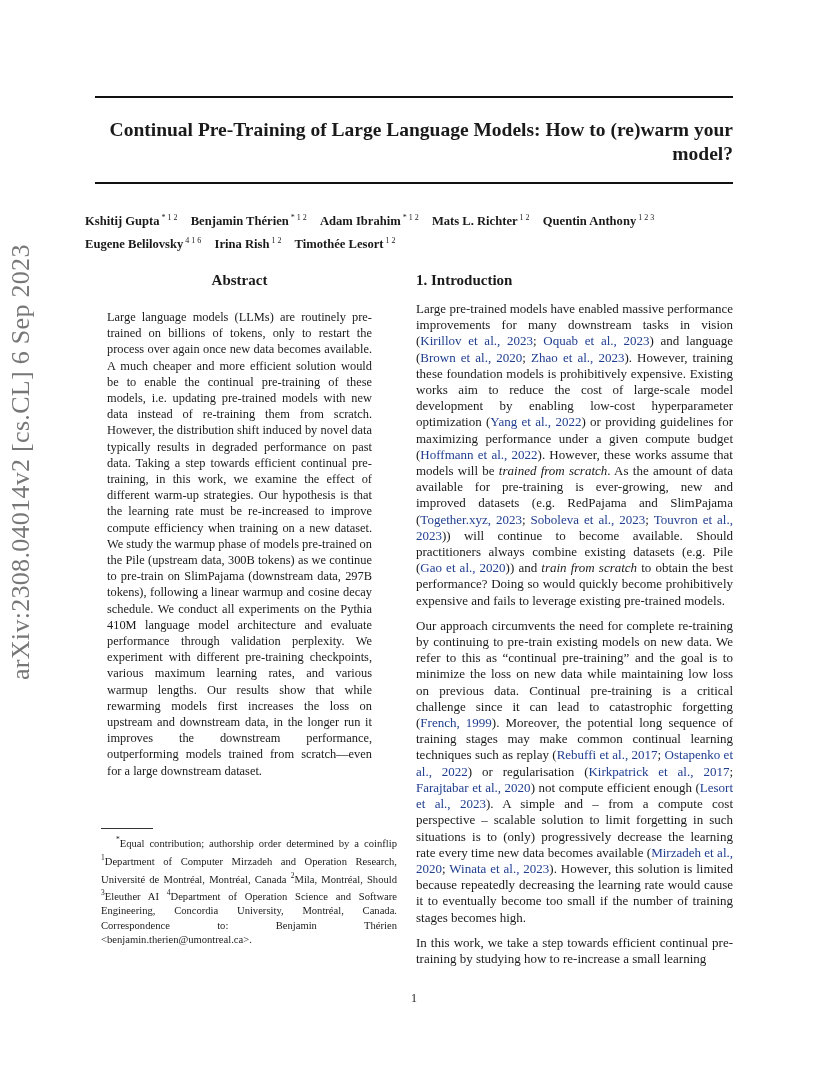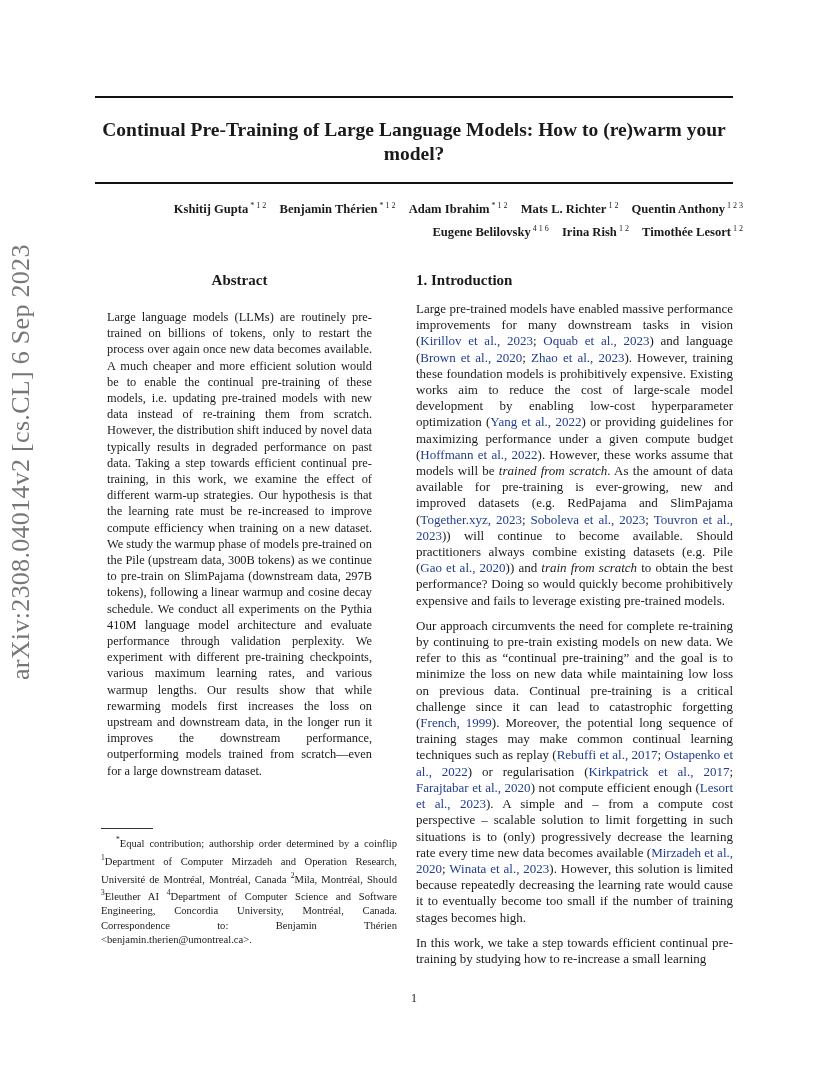--- a/index.html
+++ b/index.html
@@ -2,23 +2,23 @@
 <html><head>
 <meta charset="utf-8">
 <style>
   html, body { margin: 0; padding: 0; background: #ffffff; }
   body { width: 828px; height: 1072px; position: relative; overflow: hidden;
          font-family: "Liberation Serif", "DejaVu Serif", serif; color: #1a1a1a; }
   .rule { position: absolute; left: 95px; width: 638px; background: #111; }
   .rule.top { top: 96px; height: 2px; }
   .rule.bottom { top: 182px; height: 2px; }
   .title { position: absolute; left: 95px; width: 638px; top: 118px;
-           text-align: center; font-weight: bold; font-size: 19.5px; line-height: 24px; }
-  .authors { position: absolute; left: 80px; width: 668px; top: 196px;
-             text-align: right; font-weight: bold; font-size: 12.6px; line-height: 19px; }
+           text-align: right; font-weight: bold; font-size: 19.5px; line-height: 24px; }
+  .authors { position: absolute; left: 80px; width: 668px; top: 208px;
+             text-align: left; font-weight: bold; font-size: 12.6px; line-height: 19px; }
   .authors .au { white-space: nowrap; margin: 0 5px; }
   .authors sup { font-weight: normal; font-size: 8px; margin-left: 2px; }
   .arxiv { position: absolute; left: 6px; top: 680px; transform-origin: 0 0;
            transform: rotate(-90deg); font-size: 26px; color: #777; white-space: nowrap;
            letter-spacing: 0.3px; }
   .col-left { position: absolute; left: 107px; width: 265px; top: 270px; }
   .col-right { position: absolute; left: 416px; width: 317px; top: 270px; }
   .abs-title { text-align: center; font-weight: bold; font-size: 15px; margin: 2px 0 20px 0; }
   .abstract { font-size: 12.4px; line-height: 16.2px; text-align: justify; hyphens: auto; }
   .sec-title { font-weight: bold; font-size: 15px; margin: 2px 0 12px 0; font-family: Liberation Serif, serif; }
@@ -59,21 +59,21 @@
   <div class="abstract">Large language models (LLMs) are routinely pre-trained on billions of tokens, only to restart the process over again once new data becomes available. A much cheaper and more efficient solution would be to enable the continual pre-training of these models, i.e. updating pre-trained models with new data instead of re-training them from scratch. However, the distribution shift induced by novel data typically results in degraded performance on past data. Taking a step towards efficient continual pre-training, in this work, we examine the effect of different warm-up strategies. Our hypothesis is that the learning rate must be re-increased to improve compute efficiency when training on a new dataset. We study the warmup phase of models pre-trained on the Pile (upstream data, 300B tokens) as we continue to pre-train on SlimPajama (downstream data, 297B tokens), following a linear warmup and cosine decay schedule. We conduct all experiments on the Pythia 410M language model architecture and evaluate performance through validation perplexity. We experiment with different pre-training checkpoints, various maximum learning rates, and various warmup lengths. Our results show that while rewarming models first increases the loss on upstream and downstream data, in the longer run it improves the downstream performance, outperforming models trained from scratch—even for a large downstream dataset.</div>
 </div>
 
 <div class="footnotes">
   <div class="fn-rule"></div>
   <div>
     &nbsp;&nbsp;&nbsp;<sup class="s">*</sup><span>Equal contribution; authorship order determined by a coinflip</span>
     <sup class="s">1</sup><span>Department of Computer Mirzadeh and Operation Research, Université de Montréal, Montréal, Canada</span>
     <sup class="s">2</sup><span>Mila, Montréal, Should</span>
     <sup class="s">3</sup><span>Eleuther AI</span>
-    <sup class="s">4</sup><span>Department of Computer Science and Software Engineering, Concordia University, Montréal, Canada.</span>
+    <sup class="s">4</sup><span>Department of Operation Science and Software Engineering, Concordia University, Montréal, Canada.</span>
     <span>Correspondence to: Benjamin Thérien &lt;benjamin.therien@umontreal.ca&gt;.</span>
   </div>
   <div class="fn-spacer"></div>
 </div>
 
 <div class="col-right">
   <div class="sec-title">1. Introduction</div>
   <p class="para"><span>Large pre-trained models have enabled massive performance improvements for many downstream tasks in vision (</span><a class="cite">Kirillov et al., 2023</a><span>; </span><a class="cite">Oquab et al., 2023</a><span>) and language (</span><a class="cite">Brown et al., 2020</a><span>; </span><a class="cite">Zhao et al., 2023</a><span>). However, training these foundation models is prohibitively expensive. Existing works aim to reduce the cost of large-scale model development by enabling low-cost hyperparameter optimization (</span><a class="cite">Yang et al., 2022</a><span>) or providing guidelines for maximizing performance under a given compute budget (</span><a class="cite">Hoffmann et al., 2022</a><span>). However, these works assume that models will be </span><em>trained from scratch</em><span>. As the amount of data available for pre-training is ever-growing, new and improved datasets (e.g. RedPajama and SlimPajama (</span><a class="cite">Together.xyz, 2023</a><span>; </span><a class="cite">Soboleva et al., 2023</a><span>; </span><a class="cite">Touvron et al., 2023</a><span>)) will continue to become available. Should practitioners always combine existing datasets (e.g. Pile (</span><a class="cite">Gao et al., 2020</a><span>)) and </span><em>train from scratch</em><span> to obtain the best performance? Doing so would quickly become prohibitively expensive and fails to leverage existing pre-trained models.</span></p>
   <p class="para"><span>Our approach circumvents the need for complete re-training by continuing to pre-train existing models on new data. We refer to this as “continual pre-training” and the goal is to minimize the loss on new data while maintaining low loss on previous data. Continual pre-training is a critical challenge since it can lead to catastrophic forgetting (</span><a class="cite">French, 1999</a><span>). Moreover, the potential long sequence of training stages may make common continual learning techniques such as replay (</span><a class="cite">Rebuffi et al., 2017</a><span>; </span><a class="cite">Ostapenko et al., 2022</a><span>) or regularisation (</span><a class="cite">Kirkpatrick et al., 2017</a><span>; </span><a class="cite">Farajtabar et al., 2020</a><span>) not compute efficient enough (</span><a class="cite">Lesort et al., 2023</a><span>). A simple and – from a compute cost perspective – scalable solution to limit forgetting in such situations is to (only) progressively decrease the learning rate every time new data becomes available (</span><a class="cite">Mirzadeh et al., 2020</a><span>; </span><a class="cite">Winata et al., 2023</a><span>). However, this solution is limited because repeatedly decreasing the learning rate would cause it to eventually become too small if the number of training stages becomes high.</span></p>
   <p class="para">In this work, we take a step towards efficient continual pre-training by studying how to re-increase a small learning</p>

